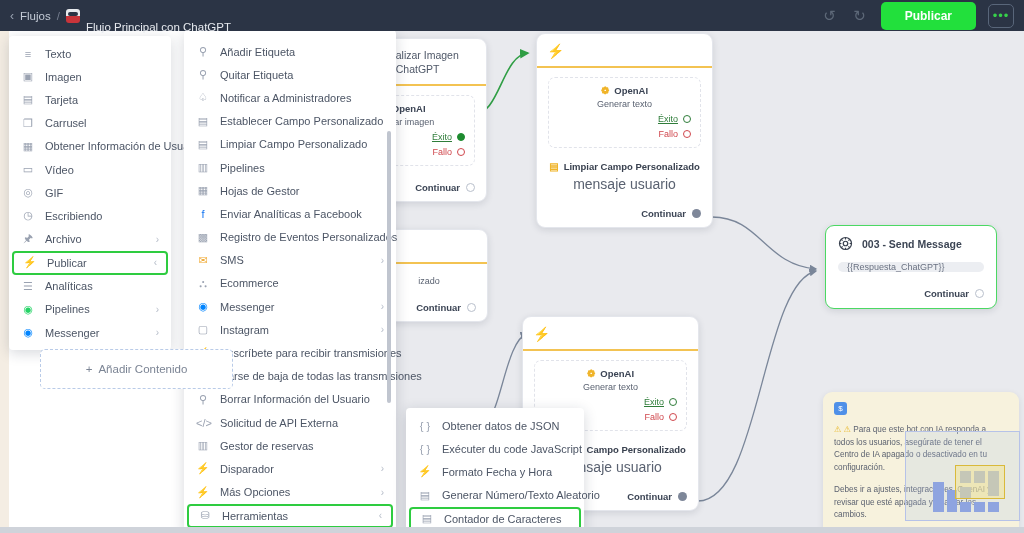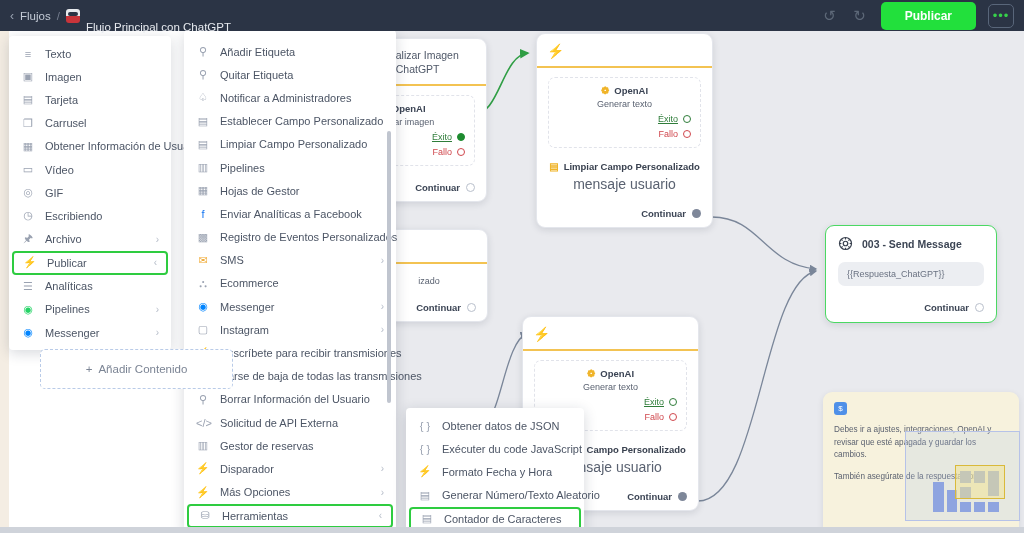--- a/index.html
+++ b/index.html
@@ -85,21 +85,21 @@
   .continue-row { display: flex; align-items: center; justify-content: flex-end; gap: 6px; margin-top: 16px; font-size: 9.5px; color: #3b4454; font-weight: 600; }
   .cdot { width: 9px; height: 9px; border-radius: 50%; background: #7e8799; }
   .cdot.hollow { background: #fff; border: 1.4px solid #b9c0cc; }
 
   
   .msg-head { display: flex; align-items: center; gap: 9px; padding: 10px 12px 6px 12px; }
   .msg-ico { width: 15px; height: 15px; position: relative; }
   .msg-title { font-size: 10.5px; color: #3c4554; font-weight: 600; }
   .msg-bubble {
     margin: 5px 12px 0 12px; background: #eceef2; border-radius: 7px;
-    padding: 7px 9px; font-size: 9px; color: #6a7282;
+    padding: 0 9px; font-size: 9px; color: #6a7282;
   }
   .msg-foot { display: flex; align-items: center; justify-content: flex-end; gap: 6px; padding: 16px 12px 9px 12px; font-size: 9.5px; color: #3b4454; font-weight: 600; }
 
   
   .sticky {
     position: absolute; background: #f7f2dd; border-radius: 9px; padding: 10px 11px;
     box-shadow: 0 2px 6px rgba(30,40,60,.10); overflow: hidden;
   }
   .sticky-badge { width: 13px; height: 13px; border-radius: 3px; background: #4f90e8; color: #fff; font-size: 8px; display: flex; align-items: center; justify-content: center; }
   .sticky p { font-size: 8.2px; color: #5c6270; line-height: 1.55; margin-top: 9px; }
@@ -318,20 +318,24 @@
       </div>
       <div class="msg-bubble">{{Respuesta_ChatGPT}}</div>
       <div class="msg-foot">
         <span>Continuar</span>
         <span class="cdot hollow"></span>
       </div>
     </div>
 
     <div class="sticky" style="left:823px; top:361px; width:196px; height:172px;">
       <div class="sticky-badge">$</div>
+      <p>
+        <span class="warn">⚠ ⚠</span>
+        <span>Para que este bot con IA responda a todos los usuarios, asegúrate de tener el Centro de IA apagado o desactivado en tu configuración.</span>
+      </p>
       <p>Debes ir a ajustes, integraciones, OpenAI y revisar que esté apagada y guardar los cambios.</p>
       <p>También asegúrate de la respuesta por</p>
     </div>
 
     <div class="sel-rect" style="left:905px; top:400px; width:115px; height:90px;"></div>
     <div class="blue-blob" style="left:933px; top:451px; width:11px; height:30px;"></div>
     <div class="blue-blob" style="left:947px; top:459px; width:10px; height:22px;"></div>
     <div class="blue-blob" style="left:960px; top:440px; width:11px; height:12px;"></div>
     <div class="blue-blob" style="left:960px; top:456px; width:11px; height:11px;"></div>
     <div class="blue-blob" style="left:960px; top:471px; width:11px; height:10px;"></div>

